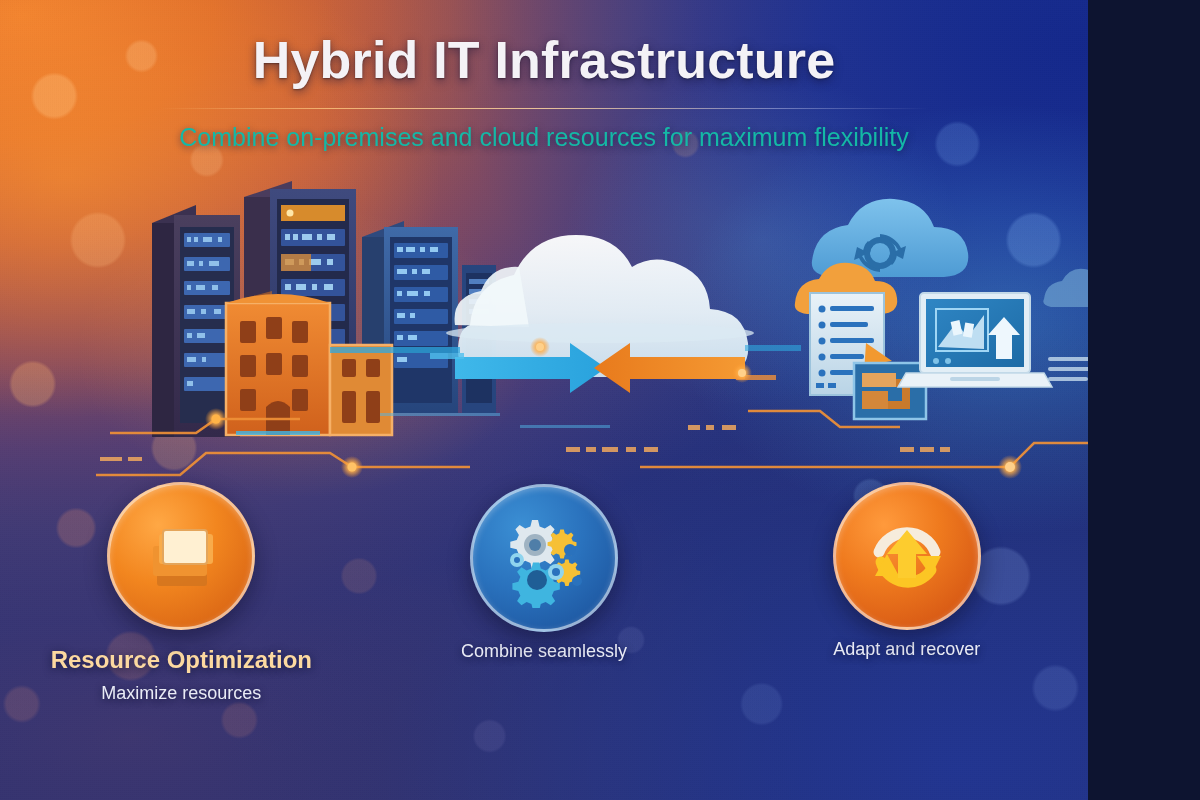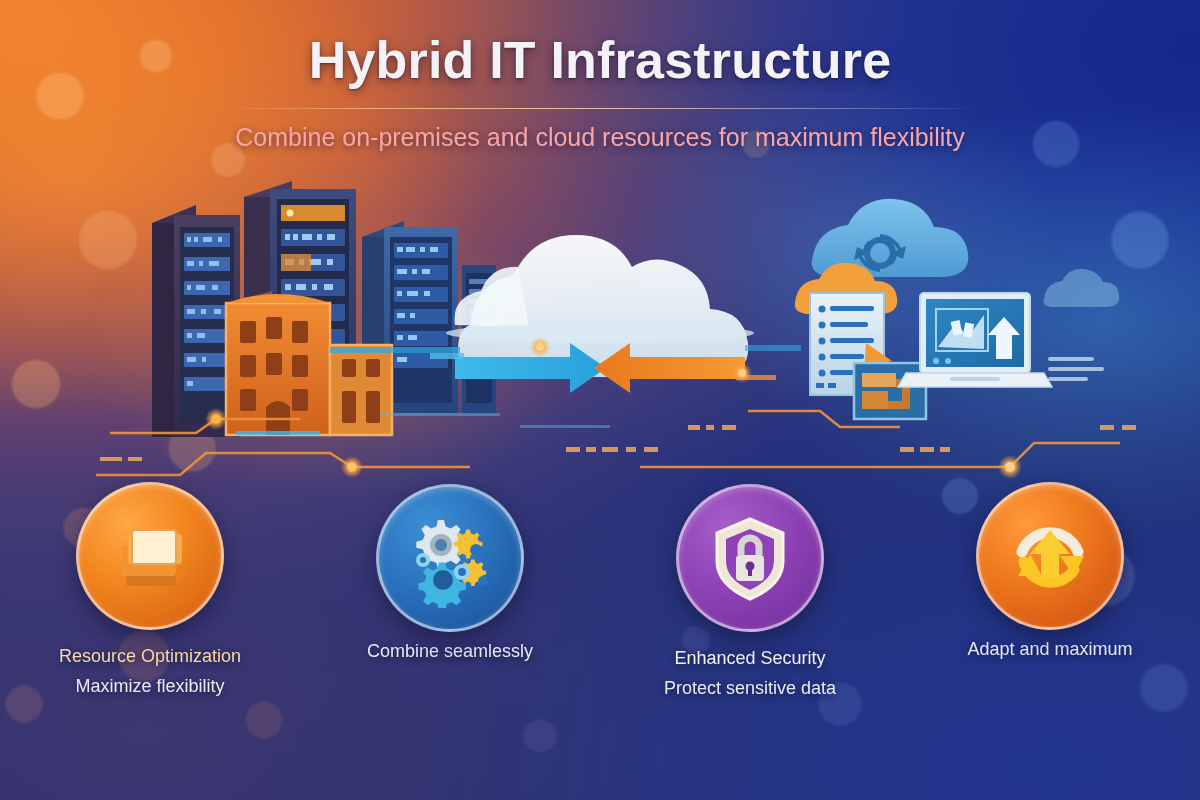--- a/index.html
+++ b/index.html
@@ -5,21 +5,21 @@
   html, body {
     margin: 0;
     padding: 0;
     background: #0d1430;
   }
   body {
     font-family: "Liberation Sans", sans-serif;
   }
   .poster {
     position: relative;
-    width: 1200px;
+    width: 1088px;
     height: 800px;
     overflow: hidden;
     background: #2b3570;
   }
 
   
   .bg-base {
     position: absolute; inset: 0;
     background:
       radial-gradient(110% 95% at 2% 2%, #f0832f 0%, #e0702c 16%, #c05c3f 30%, #8a4a5c 44%, #5a3f74 57%, #3c3a7b 68%, #25307c 80%, #1b2a74 100%);
@@ -97,21 +97,21 @@
   }
   .divider {
     width: 770px;
     height: 1px;
     margin: 18px auto 0;
     background: linear-gradient(90deg, rgba(255,200,120,0) 0%, rgba(255,205,130,.75) 22%, rgba(255,215,160,.85) 50%, rgba(190,195,235,.5) 80%, rgba(190,195,235,0) 100%);
   }
   .subtitle {
     margin: 14px 0 0;
     font-size: 25px;
-    color: #fca5a5;
+    color: #14b8a6;
     text-shadow: 0 2px 7px rgba(15,20,60,.6);
   }
 
   
   .illustration {
     position: absolute;
     top: 175px; left: 0;
     width: 1200px; height: 310px;
     z-index: 10;
   }
@@ -140,22 +140,22 @@
     position: relative;
     box-shadow: 0 8px 22px rgba(10,12,40,.45), inset 0 2px 6px rgba(255,255,255,.28);
     border: 3px solid rgba(255,255,255,.55);
   }
   .fi-1 { background: radial-gradient(circle at 34% 28%, #ffa845 0%, #f2861f 42%, #dd6a16 78%, #c95a13 100%); }
   .fi-2 { background: radial-gradient(circle at 34% 28%, #3b8fd4 0%, #2a72bd 45%, #1f5aa4 80%, #1a4e92 100%); }
   .fi-3 { background: radial-gradient(circle at 34% 28%, #a65fc9 0%, #8e43b6 45%, #7a34a2 80%, #6b2d92 100%); }
   .fi-4 { background: radial-gradient(circle at 34% 28%, #ff9a3c 0%, #ef7a1e 40%, #da5d16 76%, #c24a12 100%); }
   .feature-title {
     margin-top: 16px;
-    font-size: 18px;
-    font-weight: normal;
+    font-size: 24px;
+    font-weight: bold;
     line-height: 1.15;
     text-shadow: 0 2px 8px rgba(12,16,50,.7);
   }
   .feature-title.gold { color: #fcd9a0; }
   .feature-title.white { color: #f2f4fb; }
   .feature-sub {
     margin-top: 9px;
     font-size: 18px;
     color: #e9ebf5;
     text-align: center;
@@ -517,21 +517,21 @@
     <div class="feature f1">
       <div class="feature-icon fi-1">
         <svg width="96" height="96" viewBox="0 0 96 96">
           <rect x="24" y="50" width="50" height="28" rx="3" fill="#d2741f" opacity=".85"></rect>
           <rect x="20" y="38" width="54" height="30" rx="3" fill="#f09330"></rect>
           <rect x="26" y="26" width="54" height="30" rx="3" fill="#f8ab4a"></rect>
           <rect x="30" y="22" width="44" height="34" rx="3" fill="#fff0d2" stroke="#e4a55b" stroke-width="2"></rect>
         </svg>
       </div>
       <div class="feature-title gold">Resource Optimization</div>
-      <div class="feature-sub">Maximize flexibility</div>
+      <div class="feature-sub">Maximize resources</div>
     </div>
 
     <div class="feature f2">
       <div class="feature-icon fi-2">
         <svg width="100" height="100" viewBox="0 0 100 100">
           <g fill="#dfe8ee">
             <path d="M38 12 l6 0 1.6 6.4 5.2 2.2 5.6-3.5 4.2 4.2-3.5 5.6 2.2 5.2 6.4 1.6 0 6-6.4 1.6-2.2 5.2 3.5 5.6-4.2 4.2-5.6-3.5-5.2 2.2-1.6 6.4-6 0-1.6-6.4-5.2-2.2-5.6 3.5-4.2-4.2 3.5-5.6-2.2-5.2-6.4-1.6 0-6 6.4-1.6 2.2-5.2-3.5-5.6 4.2-4.2 5.6 3.5 5.2-2.2z"></path>
           </g>
           <circle cx="41" cy="37" r="11" fill="#9fb3c2"></circle>
             <circle cx="41" cy="37" r="6" fill="#4f7ea8"></circle>
@@ -549,44 +549,30 @@
           <circle cx="83" cy="73" r="5" fill="#2a72bd"></circle>
           <circle cx="62" cy="64" r="8" fill="#8fd4ee"></circle>
             <circle cx="62" cy="64" r="4" fill="#2a72bd"></circle>
           <circle cx="23" cy="52" r="7" fill="#8fd4ee"></circle>
             <circle cx="23" cy="52" r="3" fill="#2a72bd"></circle>
         </svg>
       </div>
       <div class="feature-sub">Combine seamlessly</div>
     </div>
 
-    <div class="feature f3">
-      <div class="feature-icon fi-3">
-        <svg width="94" height="94" viewBox="0 0 94 94">
-          <path d="M47 8 L80 22 L80 50 Q80 74 47 88 Q14 74 14 50 L14 22 Z" fill="#efe6d8" stroke="#fdf6e8" stroke-width="3"></path>
-          <path d="M47 18 L71 28 L71 50 Q71 68 47 79 Q23 68 23 50 L23 28 Z" fill="#8e43b6"></path>
-          <rect x="33" y="44" width="28" height="26" rx="4" fill="#e8e4e0"></rect>
-          <path d="M38 44 L38 36 a9 9 0 0 1 18 0 L56 44" fill="none" stroke="#d8d4d0" stroke-width="7"></path>
-          <circle cx="47" cy="55" r="4.5" fill="#6b2d92"></circle>
-          <rect x="45" y="56" width="4" height="9" fill="#6b2d92"></rect>
-        </svg>
-      </div>
-      <div class="feature-title white">Enhanced Security</div>
-      <div class="feature-sub">Protect sensitive data</div>
-    </div>
 
     <div class="feature f4">
       <div class="feature-icon fi-4">
         <svg width="100" height="100" viewBox="0 0 100 100">
           <path d="M22 46 A30 30 0 0 1 78 46" fill="none" stroke="#f6ecdc" stroke-width="11" stroke-linecap="round"></path>
           <path d="M24 56 A28 28 0 0 0 74 64" fill="none" stroke="#fcc624" stroke-width="11" stroke-linecap="round"></path>
           <path d="M30 48 L18 70 L42 70 Z" fill="#fcc624"></path>
           <path d="M70 50 L84 70 L60 70 Z" fill="#fcc624" transform="rotate(180 72 60)"></path>
           <path d="M50 24 L70 48 L59 48 L59 72 L41 72 L41 48 L30 48 Z" fill="#fdcc2e"></path>
         </svg>
       </div>
-      <div class="feature-sub">Adapt and maximum</div>
+      <div class="feature-sub">Adapt and recover</div>
     </div>
 
   </div>
 
   <div class="grain"></div>
 </div>
 
 </body></html>

